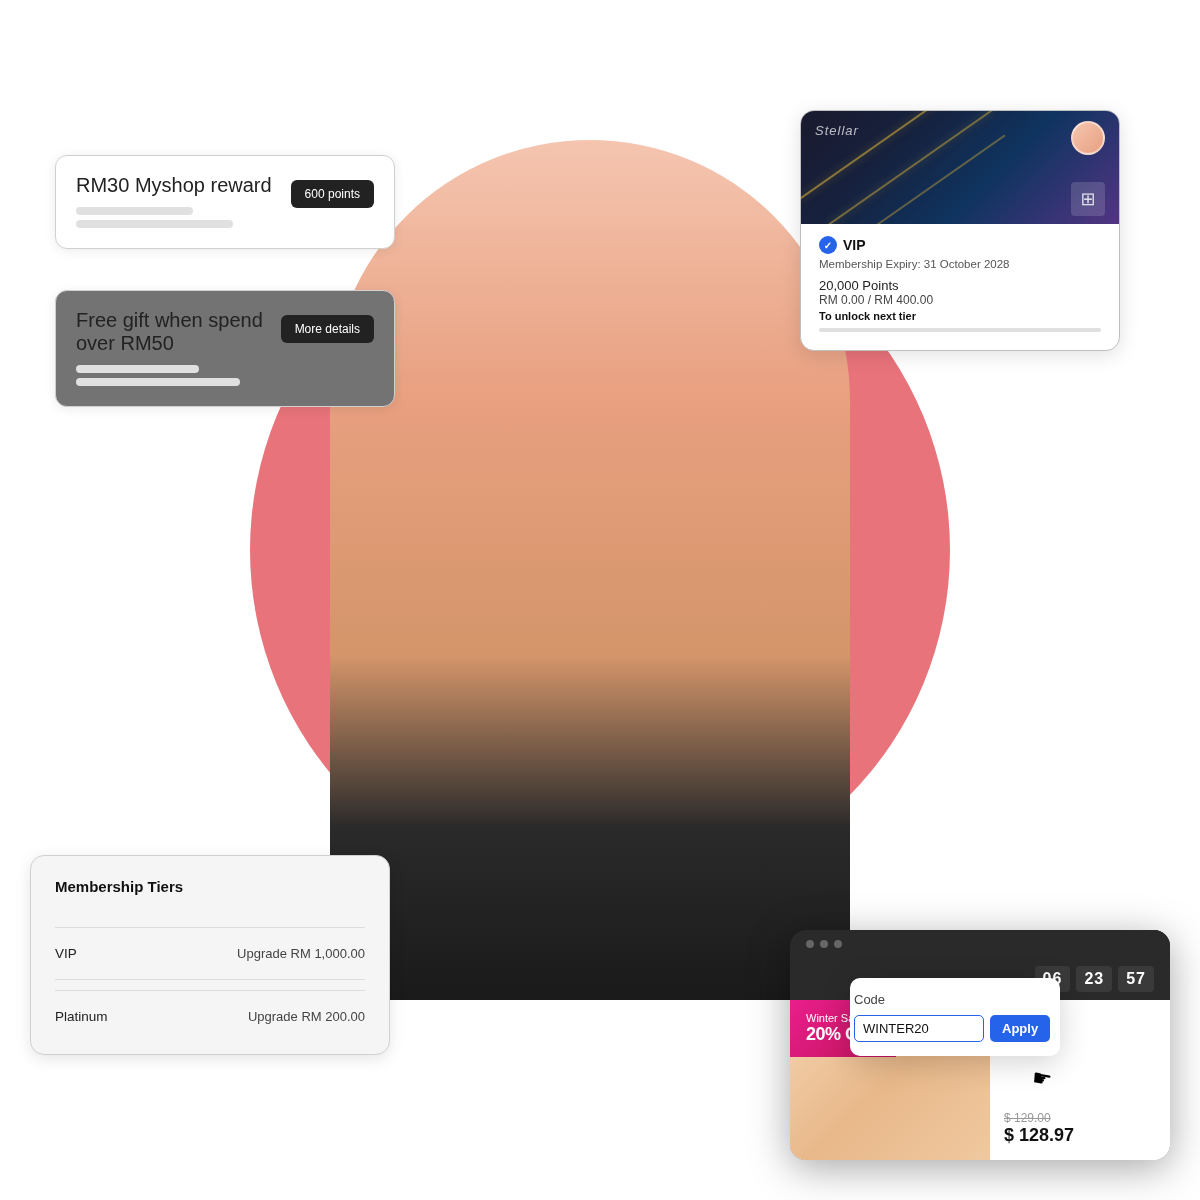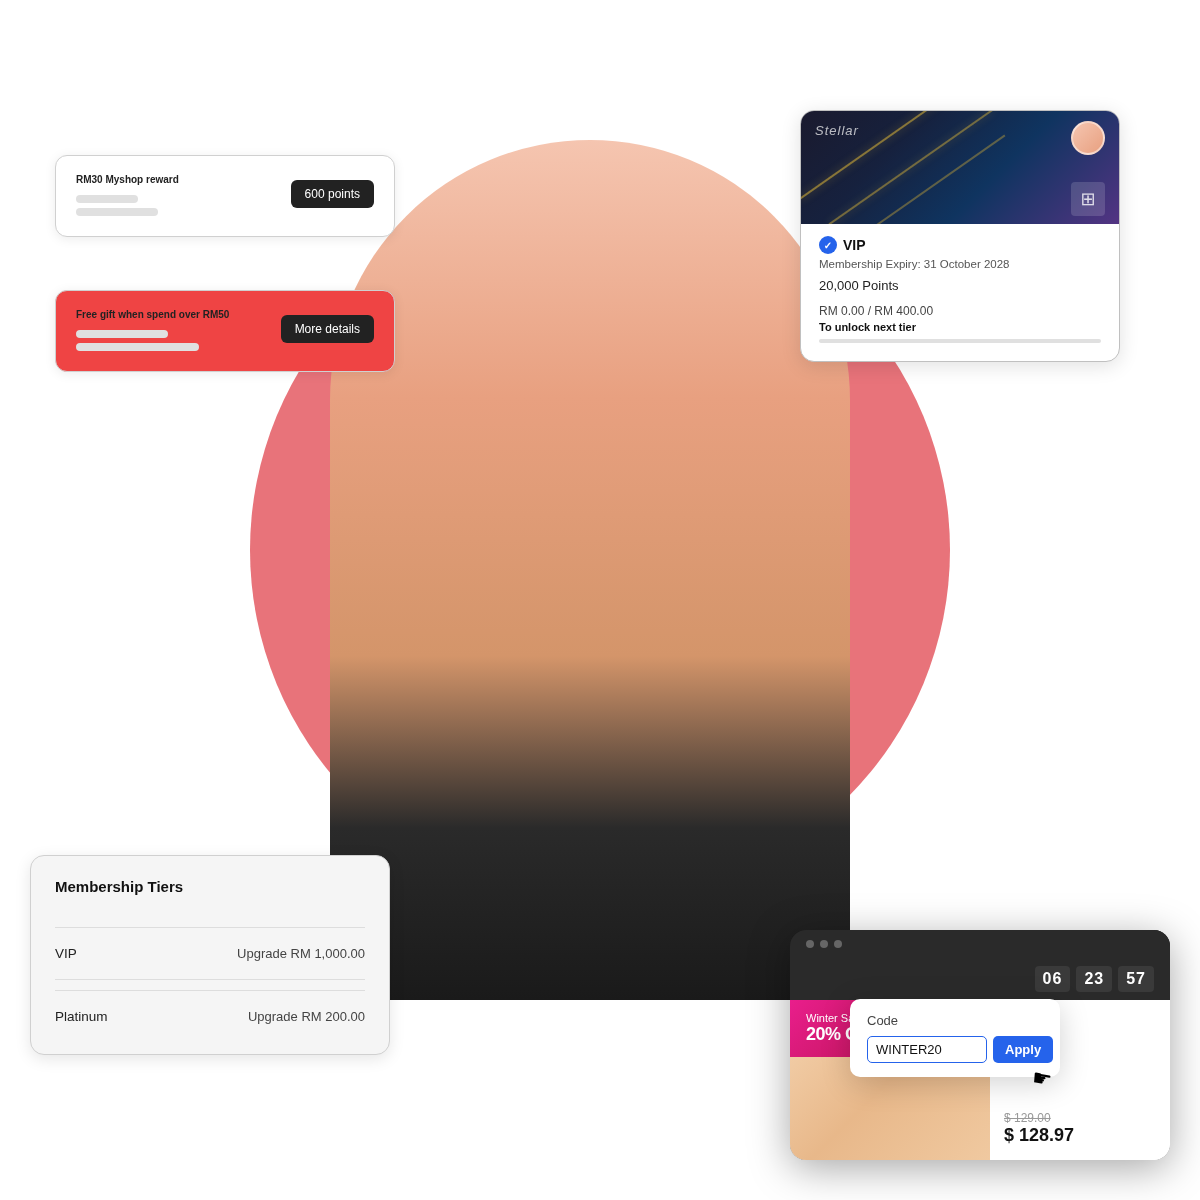--- a/index.html
+++ b/index.html
@@ -59,31 +59,31 @@
       padding: 18px 20px;
       z-index: 10;
       box-shadow: 0 2px 12px rgba(0,0,0,0.08);
     }
 
     .reward-card-2 {
       position: absolute;
       top: 290px;
       left: 55px;
       width: 340px;
-      background: #ef4444;
+      background: #737373;
       border: 1.5px solid #d0d0d0;
       border-radius: 12px;
       padding: 18px 20px;
       z-index: 10;
       box-shadow: 0 2px 12px rgba(0,0,0,0.08);
     }
 
     .reward-card-title {
-      font-size: 10px;
-      font-weight: 700;
+      font-size: 20px;
+      font-weight: 400;
       color: #222;
       margin-bottom: 10px;
     }
 
     .reward-card-lines {
       display: flex;
       flex-direction: column;
       gap: 5px;
       margin-bottom: 2px;
     }
@@ -245,21 +245,21 @@
 
     .vip-expiry {
       font-size: 11.5px;
       color: #555;
       margin-bottom: 8px;
     }
 
     .vip-points {
       font-size: 13px;
       color: #222;
-      margin-bottom: 11px;
+      margin-bottom: 0;
     }
 
     .vip-spend {
       font-size: 12px;
       color: #444;
       margin-bottom: 3px;
     }
 
     .vip-unlock {
       font-size: 11px;
@@ -417,26 +417,26 @@
 
     .price-current {
       font-size: 18px;
       font-weight: 700;
       color: #111;
     }
 
     
     .coupon-popup {
       position: absolute;
-      bottom: 123px;
+      bottom: 144px;
       right: 140px;
       width: 210px;
       background: #fff;
       border-radius: 10px;
-      padding: 14px 17px;
+      padding: 14px 4px;
       z-index: 20;
       box-shadow: 0 6px 30px rgba(0,0,0,0.18);
     }
 
     .coupon-label {
       font-size: 13px;
       color: #444;
       margin-bottom: 8px;
     }
 
@@ -445,21 +445,21 @@
       gap: 6px;
       align-items: center;
     }
 
     .coupon-input {
       border: 1.5px solid #2563eb;
       border-radius: 5px;
       padding: 5px 8px;
       font-size: 13px;
       color: #111;
-      width: 120px;
+      width: 130px;
       background: #fff;
     }
 
     .coupon-apply-btn {
       background: #2563eb;
       color: #fff;
       border: none;
       border-radius: 5px;
       padding: 6px 12px;
       font-size: 13px;

